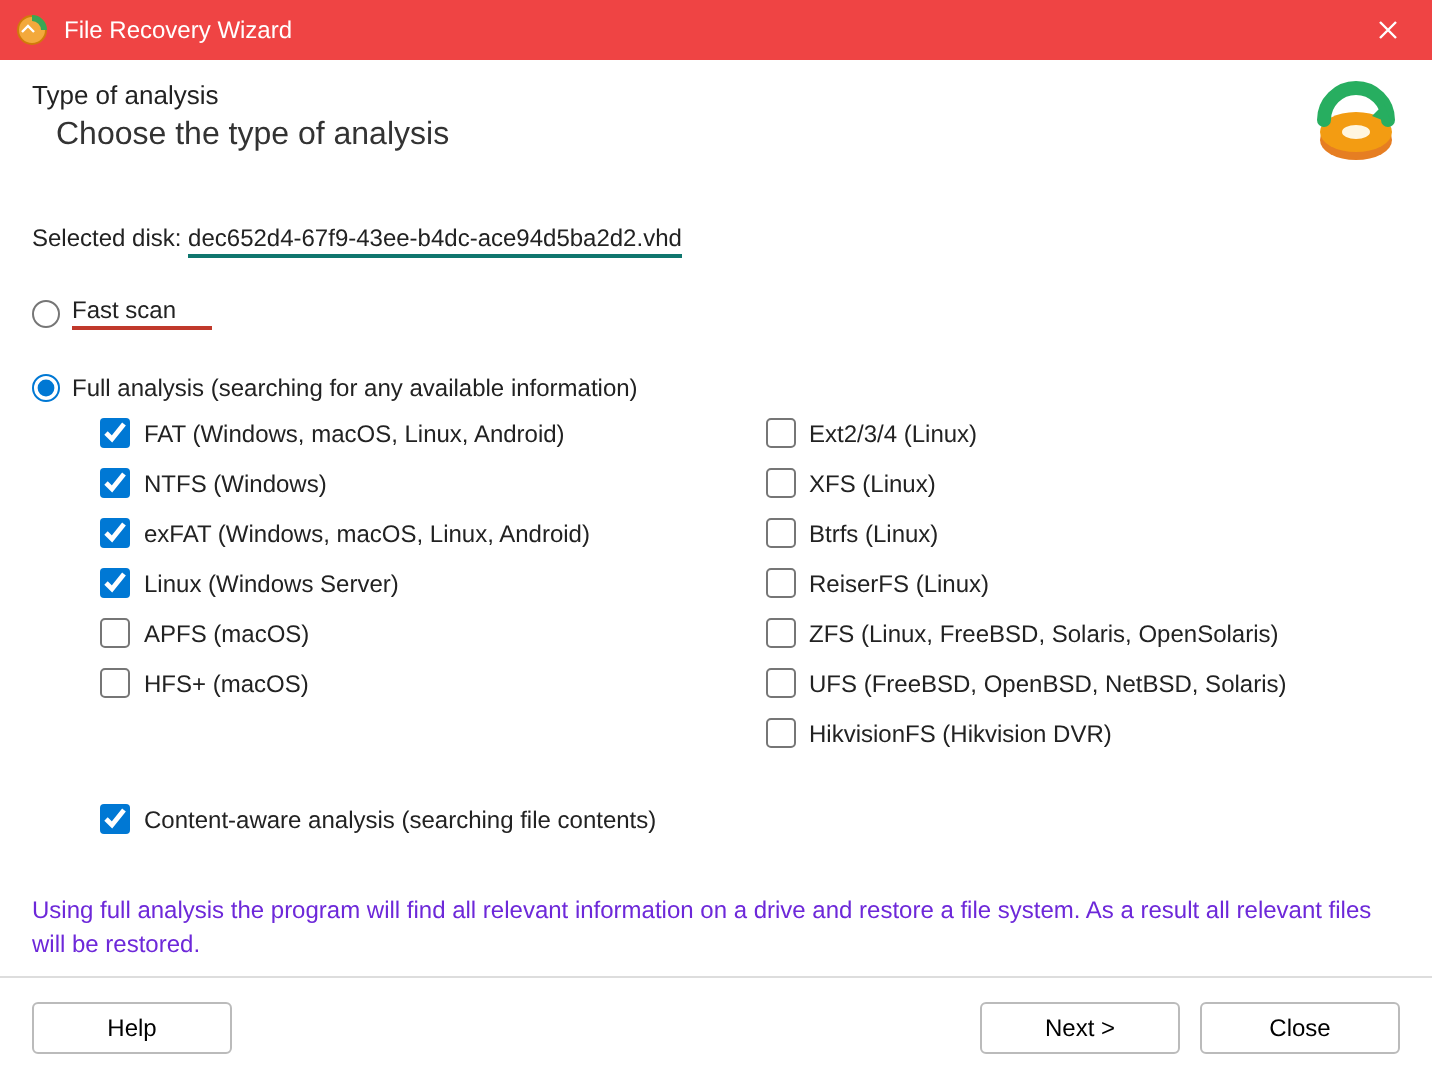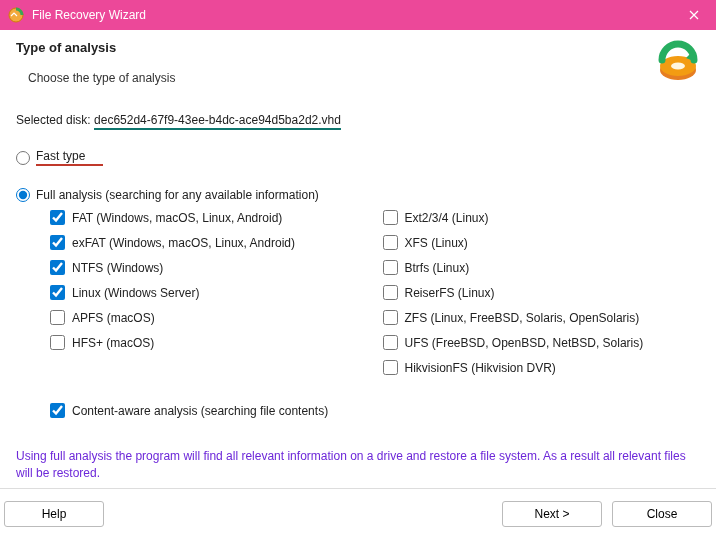--- a/index.html
+++ b/index.html
@@ -1,47 +1,47 @@
 <!DOCTYPE html>
 <html><head>
 <meta charset="utf-8">
 <style>
 * { box-sizing: border-box; margin: 0; padding: 0; font-family: 'Segoe UI', Tahoma, sans-serif; }
 body { width: 716px; height: 538px; background: #fff; overflow: hidden; }
 
-.titlebar { height: 30px; background: #ec4899; display: flex; align-items: center; padding: 0 0 0 8px; color: #fff; }
+.titlebar { height: 30px; background: #ef4444; display: flex; align-items: center; padding: 0 0 0 8px; color: #fff; }
 .titlebar .app-icon { width: 16px; height: 16px; margin-right: 8px; display: flex; align-items: center; justify-content: center; }
 .titlebar .title { font-size: 12px; flex: 1; }
 .titlebar .close { width: 45px; height: 30px; display: flex; align-items: center; justify-content: center; font-size: 14px; cursor: pointer; }
 
 .content { padding: 10px 16px 0 16px; height: calc(100% - 30px - 50px); overflow: auto; font-size: 12px; color: #222; }
 
 .header-row { display: flex; align-items: flex-start; }
 .header-text { flex: 1; }
-.header-text h2 { font-size: 13px; font-weight: bold; margin-bottom: 16px; }
-.header-text .sub { font-size: 12px; color: #333; padding-left: 12px; }
+.header-text h2 { font-size: 13px; font-weight: normal; margin-bottom: 4px; }
+.header-text .sub { font-size: 16px; color: #333; padding-left: 12px; }
 .wizard-icon { width: 44px; height: 44px; }
 
 .selected-disk { margin-top: 28px; margin-bottom: 22px; }
 .selected-disk .val { border-bottom: 2px solid #0f766e; padding-bottom: 1px; }
 
 .radio-row { display: flex; align-items: center; margin-bottom: 6px; cursor: pointer; }
 .radio-row input[type=radio] { accent-color: #0078d4; margin-right: 6px; width:14px; height:14px; }
 .fast-scan-underline { border-bottom: 2px solid #c0392b; padding-bottom: 1px; display:inline-block; position:relative; }
 .fast-scan-underline::after { content:""; position:absolute; right:-18px; bottom:-2px; width:18px; border-bottom:2px solid #c0392b; }
 
 .fs-grid { display: grid; grid-template-columns: 1fr 1fr; column-gap: 40px; row-gap: 10px; margin: 8px 0 0 34px; gap: 15px; }
 .chk-row { display: flex; align-items: center; cursor: pointer; }
 .chk-row input[type=checkbox] { accent-color: #0078d4; width:15px; height:15px; margin-right: 7px; }
 
 .content-aware { margin: 28px 0 0 34px; }
 
 .note { margin-top: 30px; font-size: 12px; color: #6d28d9; line-height: 1.4; }
 
-.footer { height: 50px; border-top: 1px solid #ddd; display: flex; align-items: center; padding: 0 4px; gap: 10px; }
+.footer { height: 50px; border-top: 1px solid #ddd; display: flex; align-items: center; padding: 0 16px; gap: 10px; }
 .footer .spacer { flex: 1; }
 .footer button { height: 26px; min-width: 100px; background: #fff; border: 1px solid #bbb; border-radius: 3px; font-size: 12px; cursor: pointer; padding: 0 14px; }
 
 svg { display: block; }
 </style>
 </head>
 <body>
 
 <div class="titlebar">
   <span class="app-icon">
@@ -75,41 +75,41 @@
       </svg>
     </div>
   </div>
 
   <div class="selected-disk">
     <span>Selected disk: </span><span class="val">dec652d4-67f9-43ee-b4dc-ace94d5ba2d2.vhd</span>
   </div>
 
   <label class="radio-row" style="margin-bottom:22px;">
     <input type="radio" name="scan" style="">
-    <span class="fast-scan-underline">Fast type</span>
+    <span class="fast-scan-underline">Fast scan</span>
   </label>
 
   <label class="radio-row">
     <input type="radio" name="scan" checked="" style="">
     <span>Full analysis (searching for any available information)</span>
   </label>
 
   <div class="fs-grid">
     <div id="fs-left" style="display: flex; flex-direction: column; gap: 10px;">
         <label class="chk-row">
           <input type="checkbox" checked="" style="">
           <span>FAT (Windows, macOS, Linux, Android)</span>
         </label>
         <label class="chk-row">
           <input type="checkbox" checked="" style="">
-          <span>exFAT (Windows, macOS, Linux, Android)</span>
+          <span>NTFS (Windows)</span>
         </label>
         <label class="chk-row">
           <input type="checkbox" checked="" style="">
-          <span>NTFS (Windows)</span>
+          <span>exFAT (Windows, macOS, Linux, Android)</span>
         </label>
         <label class="chk-row">
           <input type="checkbox" checked="" style="">
           <span>Linux (Windows Server)</span>
         </label>
         <label class="chk-row">
           <input type="checkbox" style="">
           <span>APFS (macOS)</span>
         </label>
         <label class="chk-row">

